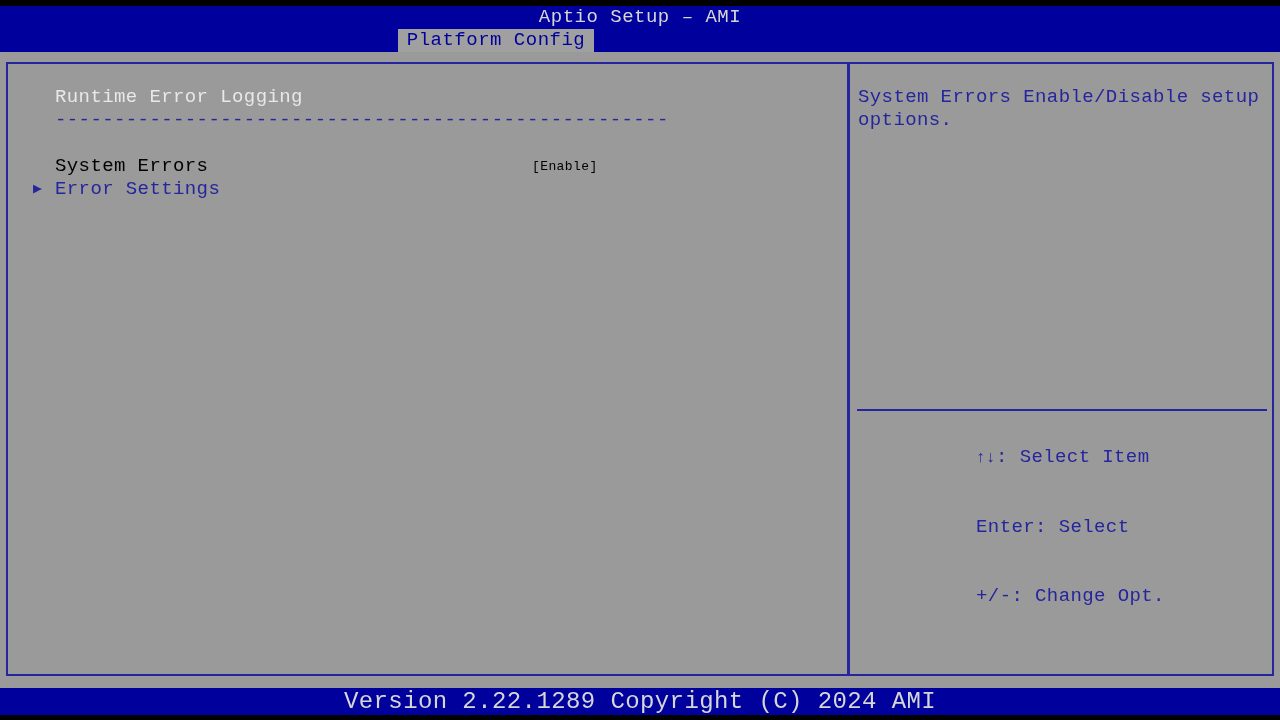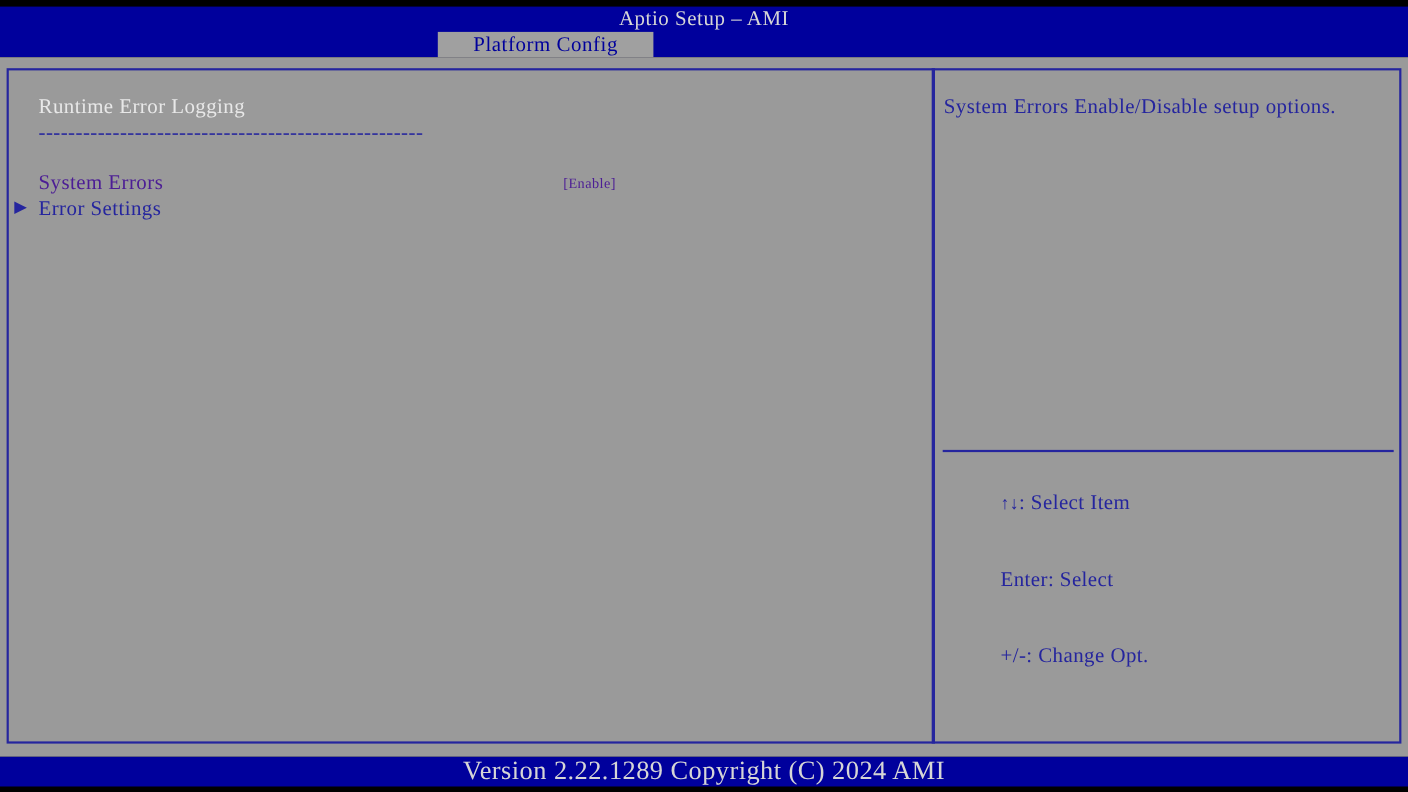--- a/index.html
+++ b/index.html
@@ -6,21 +6,21 @@
     margin: 0;
     padding: 0;
     background: #000000;
   }
   #screen {
     position: relative;
     width: 1280px;
     height: 720px;
     background: #000000;
     overflow: hidden;
-    font-family: Liberation Serif, serif;
+    font-family: Liberation Mono, monospace;
   }
 
   
   #header-bar {
     position: absolute;
     left: 0;
     top: 6px;
     width: 1280px;
     height: 46px;
     background: #00009c;
@@ -85,21 +85,21 @@
     left: 847px;
     top: 10px;
     width: 3px;
     height: 614px;
     background: #25259e;
   }
 
   
   #menu-panel {
     position: absolute;
-    left: 4px;
+    left: 24px;
     top: 12px;
     width: 839px;
     height: 610px;
     overflow: hidden;
   }
   .menu-title {
     position: absolute;
     left: 31px;
     top: 22px;
     font-size: 19px;
@@ -145,21 +145,21 @@
   }
   .menu-row .value {
     position: absolute;
     left: 508px;
     top: 0;
     font-size: 13px;
     line-height: 23px;
     letter-spacing: 0.4px;
     white-space: pre;
   }
-  .txt-white { color: #4c1d95; }
+  .txt-white { color: #000000; }
   .txt-blue  { color: #25259e; }
 
   
   #help-panel {
     position: absolute;
     left: 850px;
     top: 12px;
     width: 424px;
     height: 610px;
     overflow: hidden;

